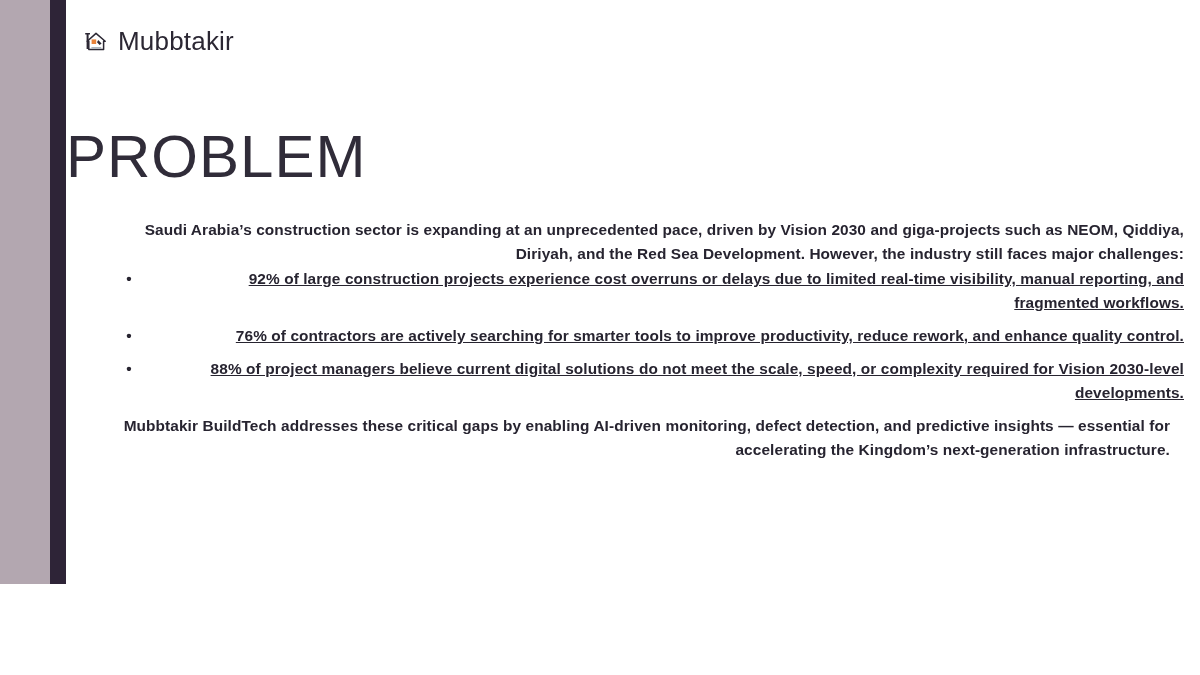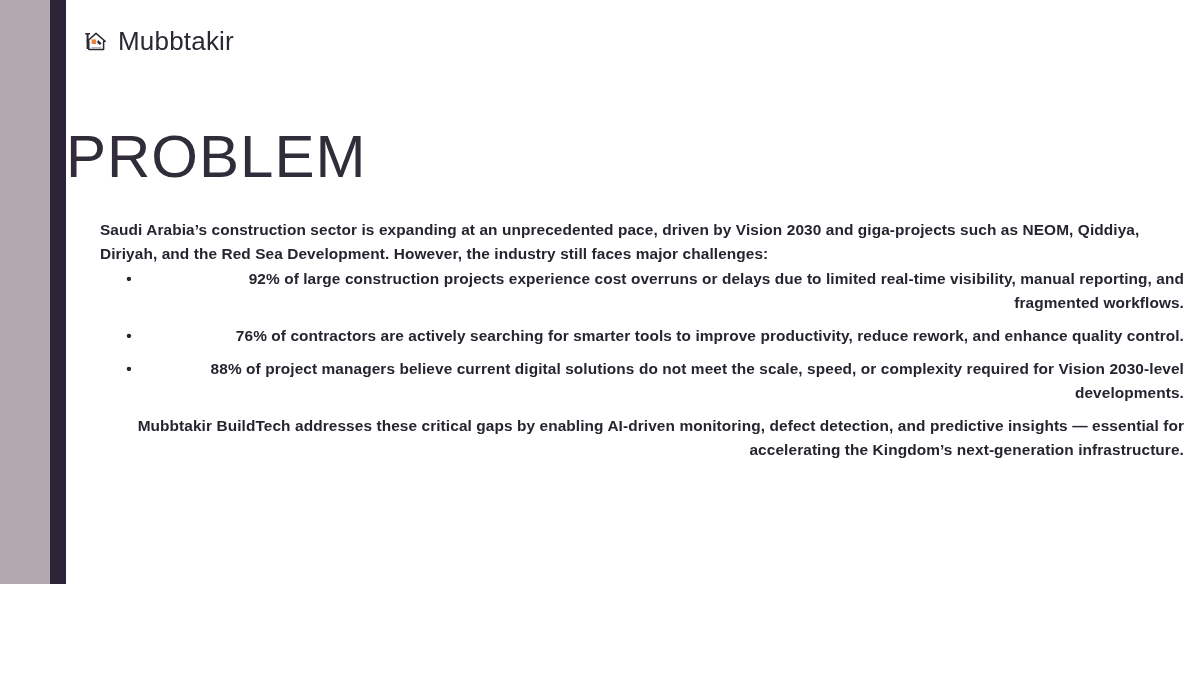--- a/index.html
+++ b/index.html
@@ -108,21 +108,21 @@
     top: 218px;
     width: 1084px;
     color: #272430;
     font-size: 15.4px;
     font-weight: 700;
     line-height: 24px;
     letter-spacing: 0.1px;
   }
 
   .para {
-    text-align: left;
+    text-align: right;
     margin: 0 0 1px 0;
   }
 
   .bullets {
     list-style: none;
     margin: 0;
     padding: 0;
   }
   .bullet-row {
     display: flex;
@@ -134,25 +134,26 @@
     width: 58px;
     text-align: center;
     font-size: 15.4px;
     line-height: 24px;
     color: #272430;
   }
   .bullet-text {
     flex: 1 1 auto;
     text-align: right;
     padding-left: 6px;
+    text-decoration: underline;
   }
 
   .para-last {
     text-align: right;
-    margin: 8px 0 0 0;
+    margin: 8px 14px 0 0;
   }
 </style>
 </head>
 <body>
 
 <div id="slide">
 
   <div class="band-mauve"></div>
   <div class="band-dark-left"></div>
 

